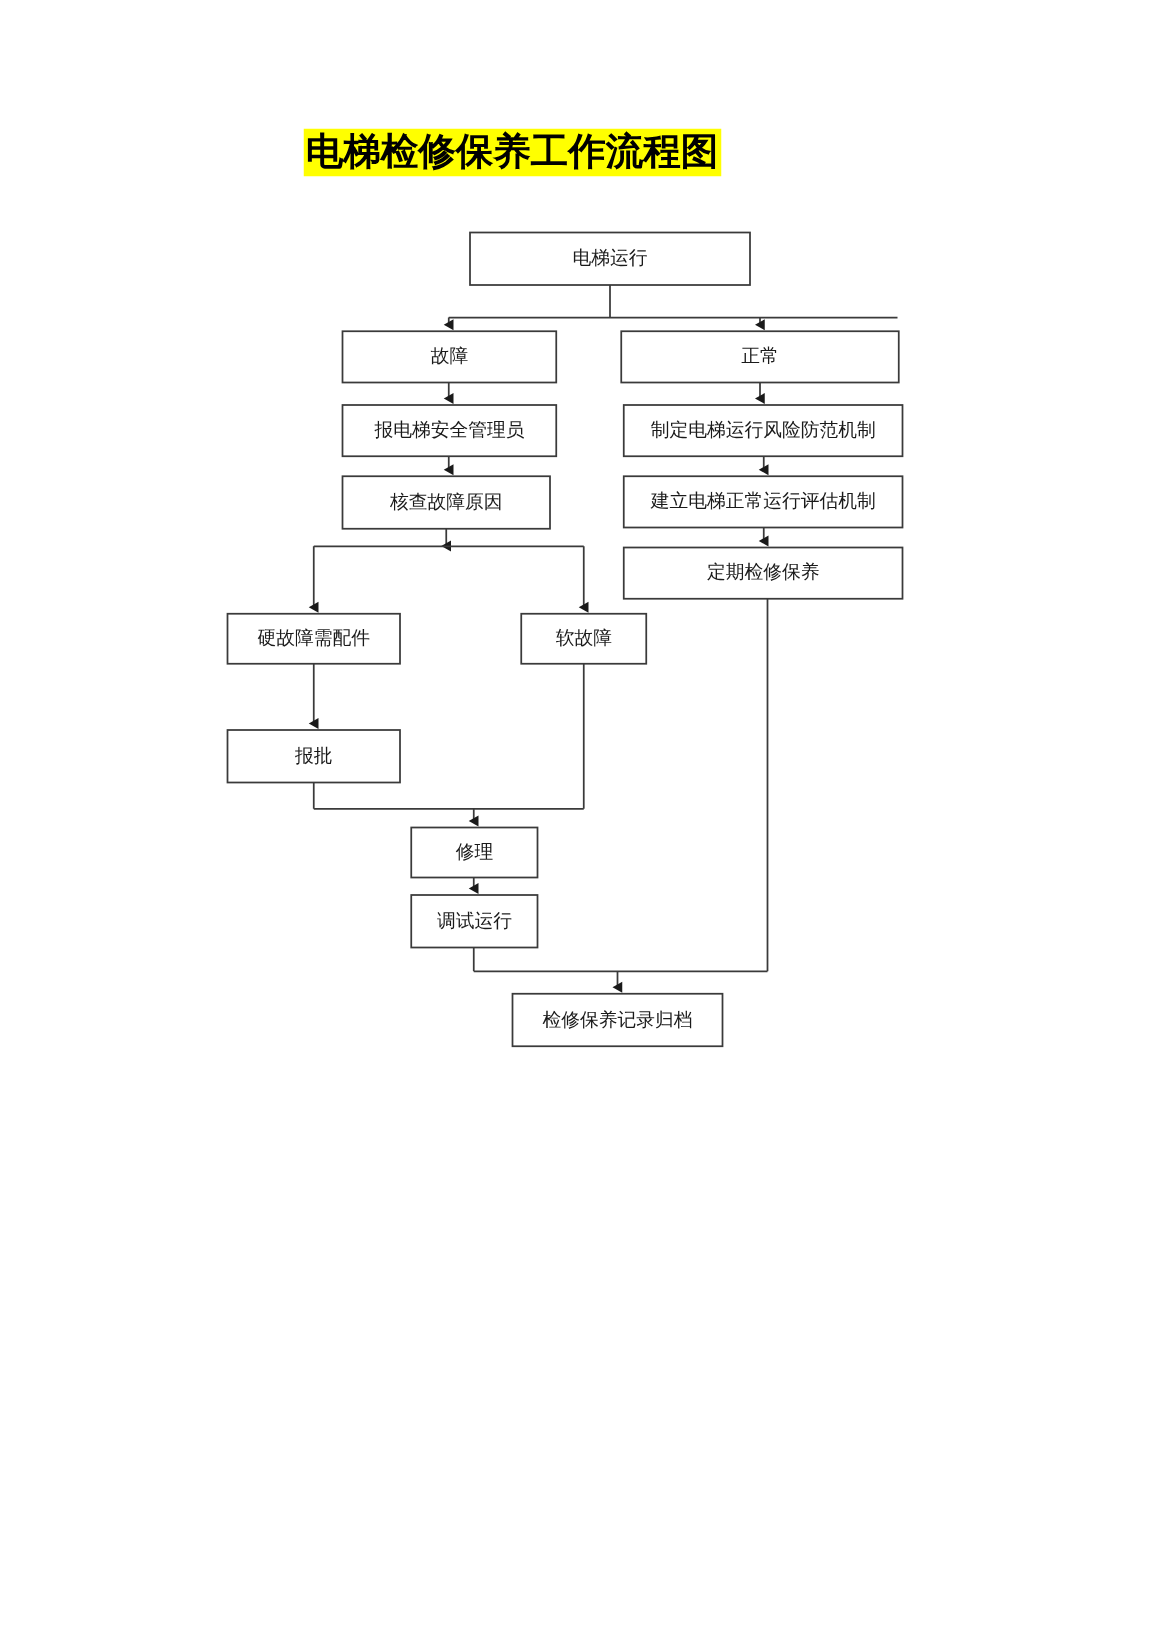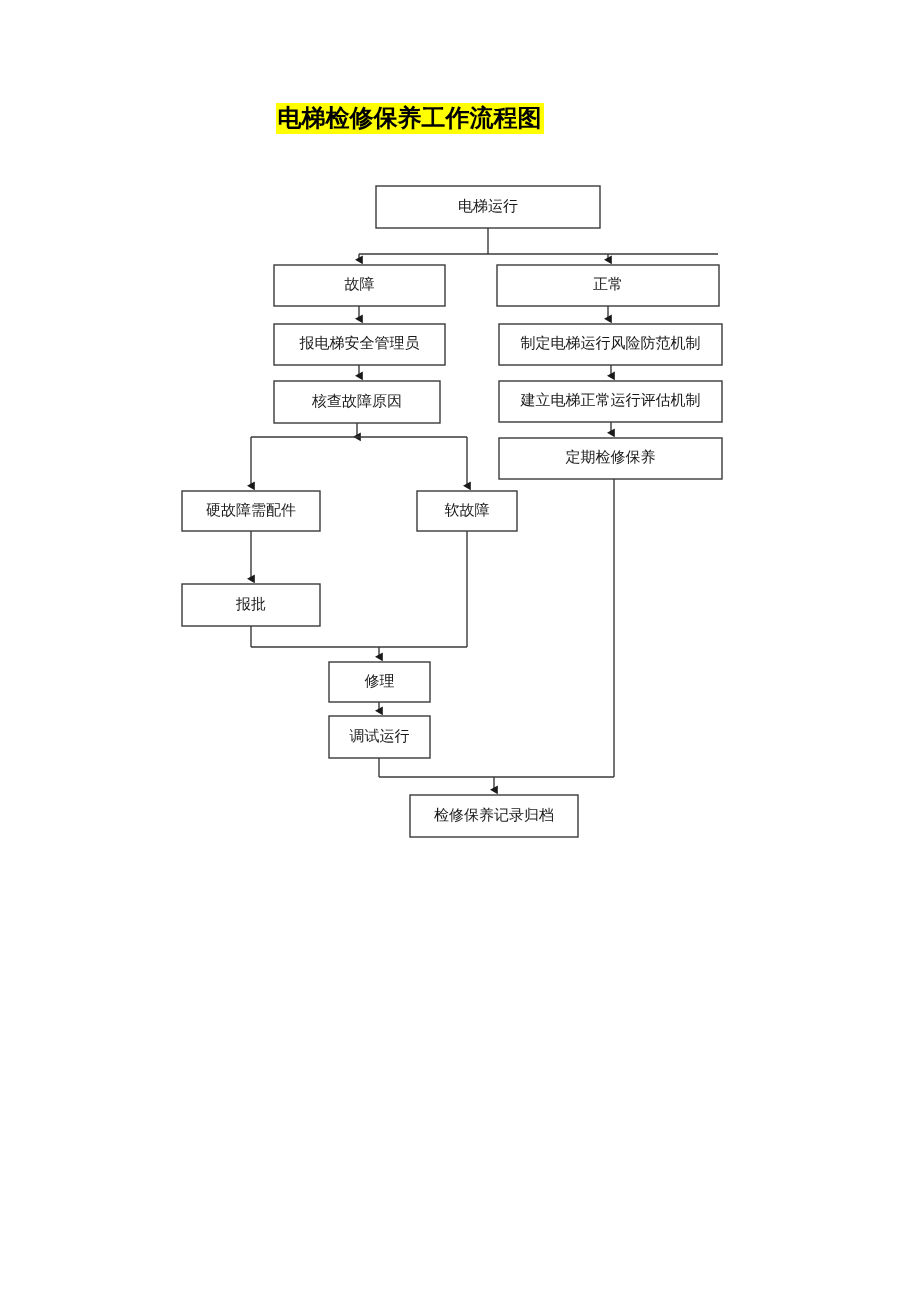--- a/index.html
+++ b/index.html
@@ -20,21 +20,21 @@
     width: 920px;
     height: 1302px;
     background: #ffffff;
   }
   #doc-title {
     position: absolute;
     left: 0;
     top: 104px;
     width: 819px;
     text-align: center;
-    font-size: 24px;
+    font-size: 30px;
     font-weight: bold;
     line-height: 1.2;
     letter-spacing: 0px;
     color: #000000;
   }
   #doc-title .hl {
     background: #ffff00;
     padding: 2px 2px 3px 2px;
     white-space: nowrap;
   }

